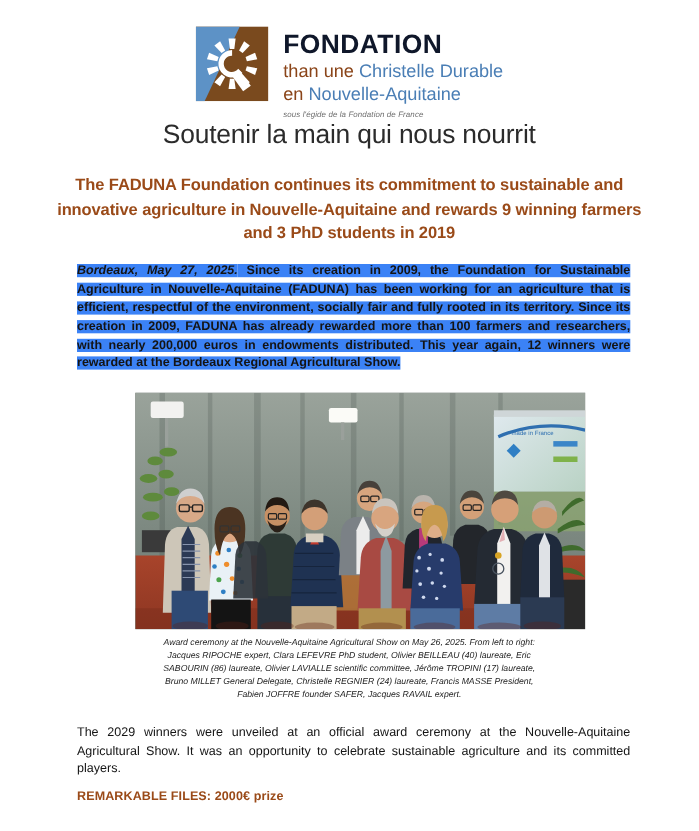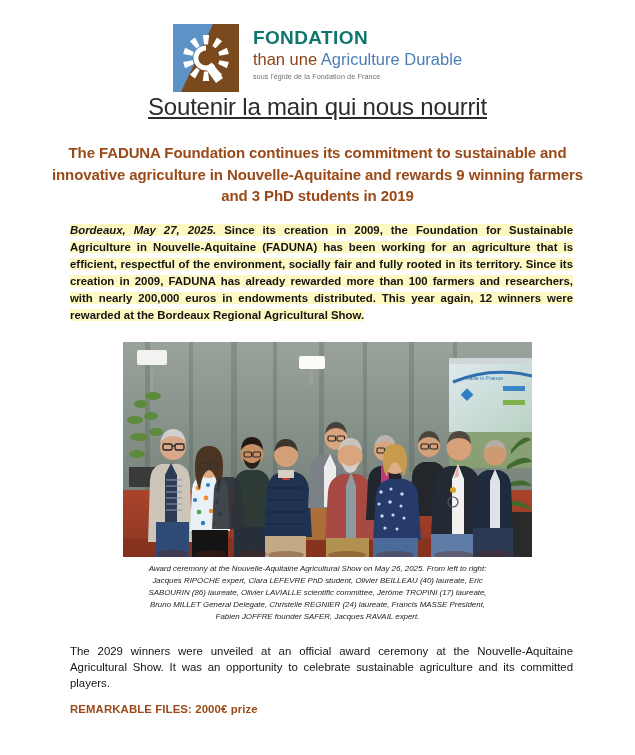--- a/index.html
+++ b/index.html
@@ -36,46 +36,46 @@
   }
   .logo-mark svg { display: block; }
 
   .logo-words {
     display: flex;
     flex-direction: column;
     justify-content: flex-start;
     padding-top: 3px;
   }
   .lw-fondation {
-    font-size: 19px;
+    font-size: 24px;
     font-weight: bold;
     letter-spacing: 0.4px;
-    color: #0f766e;
+    color: #0f172a;
     line-height: 1.15;
   }
   .lw-line2, .lw-line3 {
     font-size: 16.5px;
     color: #8a4418;
     line-height: 1.28;
     white-space: nowrap;
   }
   .lw-blue { color: #4a7eb5; }
   .lw-egide {
     font-size: 7.2px;
+    font-style: italic;
     color: #6d6d6d;
     margin-top: 2px;
     letter-spacing: 0.1px;
   }
   .tagline {
     font-size: 24px;
     color: #2b2b2b;
     margin-top: 2px;
     letter-spacing: -0.2px;
     line-height: 1.1;
-    text-decoration: underline;
   }
 
   
   .doc-title {
     margin: 22px 48px 0 48px;
     text-align: center;
     font-size: 15px;
     font-weight: bold;
     line-height: 1.42;
     color: #9a4a18;
@@ -87,21 +87,21 @@
     margin: 16px 62px 0 70px;
   }
   .lead {
     font-size: 11.4px;
     font-weight: bold;
     line-height: 1.48;
     text-align: justify;
     color: #141414;
   }
   .lead .hl {
-    background: #fef9c3;
+    background: #3b82f6;
     box-decoration-break: clone;
     -webkit-box-decoration-break: clone;
   }
   .lead .dateline {
     font-style: italic;
   }
 
   
   .photo-wrap {
     margin: 18px auto 0 auto;
@@ -178,21 +178,22 @@
             <path d="M 0 -12.5 A 12.5 12.5 0 1 0 9.4 8.3 L 5.6 4.6 A 7.4 7.4 0 1 1 0 -7.4 Z"></path>
           </g>
 
           <path d="M 40 40 L 50 54 L 43 59 L 33 45 Z"></path>
         </g>
       </svg>
     </div>
 
     <div class="logo-words">
       <div class="lw-fondation">FONDATION</div>
-      <div class="lw-line2"><span>than une </span><span class="lw-blue">Agriculture Durable</span></div>
+      <div class="lw-line2"><span>than une </span><span class="lw-blue">Christelle Durable</span></div>
+      <div class="lw-line3"><span>en </span><span class="lw-blue">Nouvelle-Aquitaine</span></div>
       <div class="lw-egide">sous l'égide de la Fondation de France</div>
     </div>
   </div>
 
   <div class="tagline">Soutenir la main qui nous nourrit</div>
 </div>
 
 <h1 class="doc-title">The FADUNA Foundation continues its commitment to sustainable and innovative agriculture in Nouvelle-Aquitaine and rewards 9 winning farmers and 3 PhD students in 2019</h1>
 
 <div class="lead-wrap">

